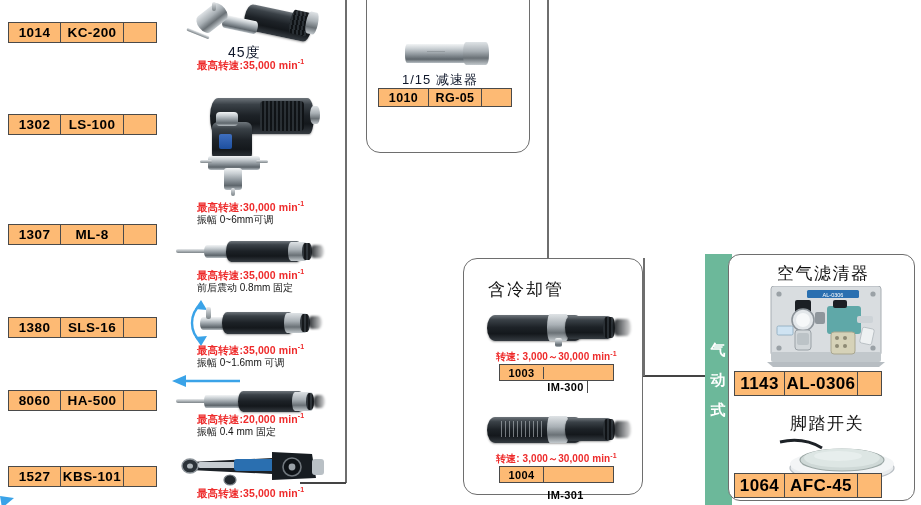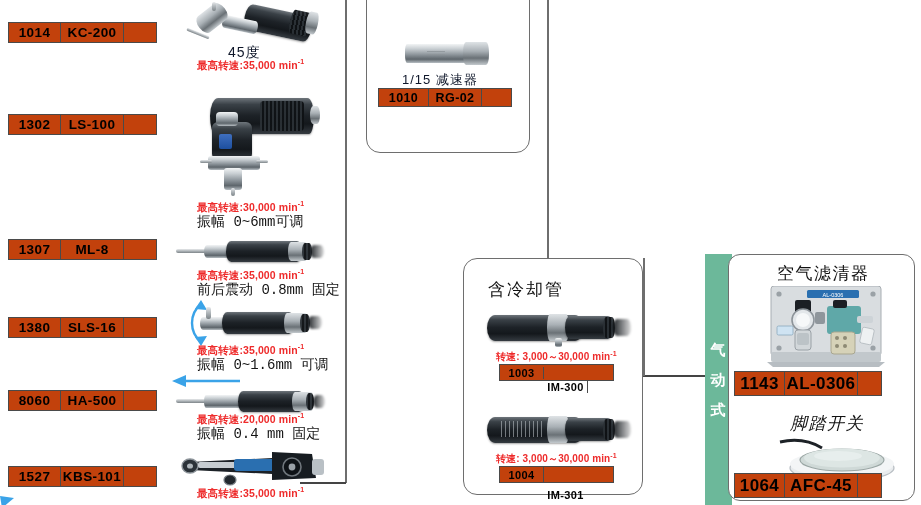--- a/index.html
+++ b/index.html
@@ -5,21 +5,21 @@
   html,body{margin:0;padding:0;background:#ffffff;}
   body{
     width:921px;height:505px;position:relative;overflow:hidden;
     font-family:"Liberation Sans","DejaVu Sans",sans-serif;
     color:#1a1a1a;
   }
 
   
   .codebox{
     position:absolute;display:flex;align-items:stretch;
-    border:1.5px solid #4a4a4a;background:#c2410c;box-sizing:border-box;
+    border:1.5px solid #4a4a4a;background:#fdba74;box-sizing:border-box;
   }
   .codebox .cell{
     display:flex;align-items:center;justify-content:center;
     box-sizing:border-box;font-weight:bold;letter-spacing:.4px;color:#000;
     white-space:nowrap;
   }
   .codebox .c-code{border-right:1.5px solid #4a4a4a;}
   .codebox .c-model{border-right:1.5px solid #4a4a4a;}
   .codebox .c-blank{flex:1 1 auto;}
 
@@ -42,21 +42,21 @@
   .cb-right{width:148px;height:25px;font-size:17px;}
   .cb-right .c-code{width:50px;}
   .cb-right .c-model{width:73px;}
 
   
   .spec-red{
     position:absolute;color:#ee2b2b;font-size:10.5px;font-weight:bold;
     white-space:nowrap;letter-spacing:.1px;
   }
   .spec-black{
-    position:absolute;color:#141414;font-size:14px;white-space:nowrap;font-family:Liberation Mono, monospace;
+    position:absolute;color:#141414;font-size:10px;white-space:nowrap;
   }
   sup{font-size:7px;vertical-align:super;}
 
   
   .groupbox{
     position:absolute;border:1.6px solid #6e6e6e;border-radius:14px;
     background:#ffffff;box-sizing:border-box;
   }
 
   
@@ -162,21 +162,21 @@
   <div class="hp-shaft" style="left:70px;top:62px;width:12px;height:3px;"></div>
   <div class="hp-chuck" style="left:38px;top:70px;width:18px;height:22px;border-radius:3px;"></div>
   <div class="hp-shaft" style="left:45px;top:90px;width:4px;height:8px;"></div>
   <div class="hp-cap" style="left:124px;top:8px;width:10px;height:18px;"></div>
 </div>
 <div class="spec-red" style="left:197px;top:200px;">
   <span>最高转速:30,000 min</span><sup>-1</sup>
 </div>
 <div class="spec-black" style="left:197px;top:213px;">振幅 0~6mm可调</div>
 
-<div class="codebox cb-left" style="top:239px;">
+<div class="codebox cb-left" style="top:224px;">
   <div class="cell c-code">1307</div>
   <div class="cell c-model">ML-8</div>
   <div class="cell c-blank"></div>
 </div>
 <div class="art" style="left:176px;top:238px;width:150px;height:30px;">
   <div class="hp-shaft" style="left:0px;top:11px;width:32px;height:4px;"></div>
   <div class="hp-chuck" style="left:28px;top:7px;width:26px;height:13px;"></div>
   <div class="hp-body" style="left:50px;top:3px;width:76px;height:21px;"></div>
   <div class="hp-cap" style="left:112px;top:4px;width:20px;height:19px;"></div>
   <div class="hp-rings" style="left:126px;top:5px;width:10px;height:17px;"></div>
@@ -267,21 +267,21 @@
 
 <div class="groupbox" style="left:366px;top:-22px;width:164px;height:175px;"></div>
 <div class="art" style="left:405px;top:40px;width:88px;height:26px;">
   <div class="hp-chuck" style="left:0px;top:4px;width:66px;height:19px;border-radius:2px/40%;"></div>
   <div class="hp-cap" style="left:58px;top:2px;width:26px;height:23px;border-radius:3px/45%;"></div>
   <div style="position:absolute;left:22px;top:9px;width:18px;height:6px;background:repeating-linear-gradient(0deg,#8d9499 0 1px,transparent 1px 3px);opacity:.8;"></div>
 </div>
 <div class="smalltitle" style="left:402px;top:71px;font-size:13px;">1/15 减速器</div>
 <div class="codebox cb-mid" style="left:378px;top:88px;">
   <div class="cell c-code">1010</div>
-  <div class="cell c-model">RG-02</div>
+  <div class="cell c-model">RG-05</div>
   <div class="cell c-blank"></div>
 </div>
 
 <div class="groupbox" style="left:463px;top:258px;width:180px;height:237px;"></div>
 <div class="boxtitle" style="left:488px;top:278px;">含冷却管</div>
 
 <div class="art" style="left:487px;top:310px;width:146px;height:34px;">
   <div class="hp-body" style="left:0px;top:5px;width:96px;height:26px;border-radius:8px/50%;"></div>
   <div class="hp-cap" style="left:60px;top:4px;width:22px;height:27px;"></div>
   <div class="hp-body" style="left:78px;top:6px;width:48px;height:23px;"></div>
@@ -351,21 +351,21 @@
     <rect x="12" y="40" width="16" height="9" rx="1.5" fill="#cfe3f2" stroke="#8aa8bd" stroke-width=".8"></rect>
     <rect x="92" y="30" width="16" height="7" rx="2" fill="#cdd3d7"></rect>
   </svg>
 </div>
 <div class="codebox cb-right" style="left:734px;top:371px;">
   <div class="cell c-code">1143</div>
   <div class="cell c-model">AL-0306</div>
   <div class="cell c-blank"></div>
 </div>
 
-<div class="itemtitle" style="left:790px;top:412px;font-style:italic;">脚踏开关</div>
+<div class="itemtitle" style="left:790px;top:412px;">脚踏开关</div>
 <div class="art" style="left:778px;top:434px;width:125px;height:48px;">
   <svg width="125" height="48" viewBox="0 0 125 48">
     <path d="M2 8 C20 4 34 8 44 14" stroke="#1d2227" stroke-width="3" fill="none"></path>
     <ellipse cx="64" cy="34" rx="52" ry="13" fill="#e9ecee" stroke="#b9bfc4" stroke-width="1.2"></ellipse>
     <ellipse cx="64" cy="30" rx="52" ry="13" fill="#f3f5f6"></ellipse>
     <ellipse cx="64" cy="26" rx="42" ry="11" fill="#cfd9d7" stroke="#9aa6a4" stroke-width="1.2"></ellipse>
     <ellipse cx="64" cy="24" rx="38" ry="9.5" fill="#dde6e4"></ellipse>
     <ellipse cx="60" cy="22" rx="24" ry="5" fill="#eaf0ef" opacity=".8"></ellipse>
   </svg>
 </div>

